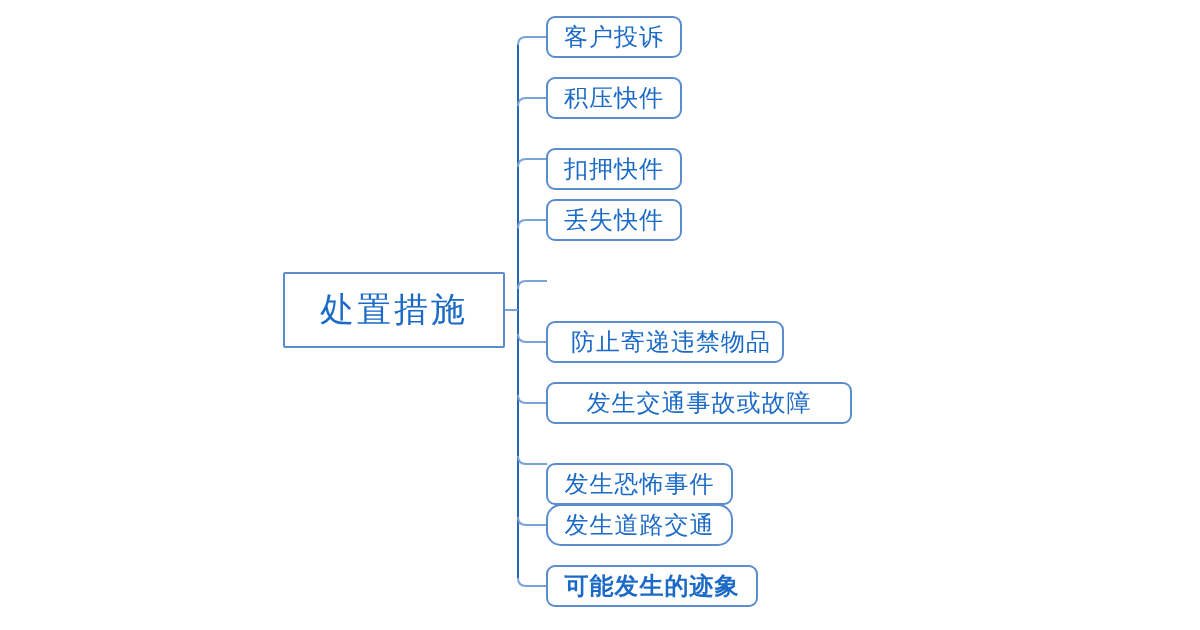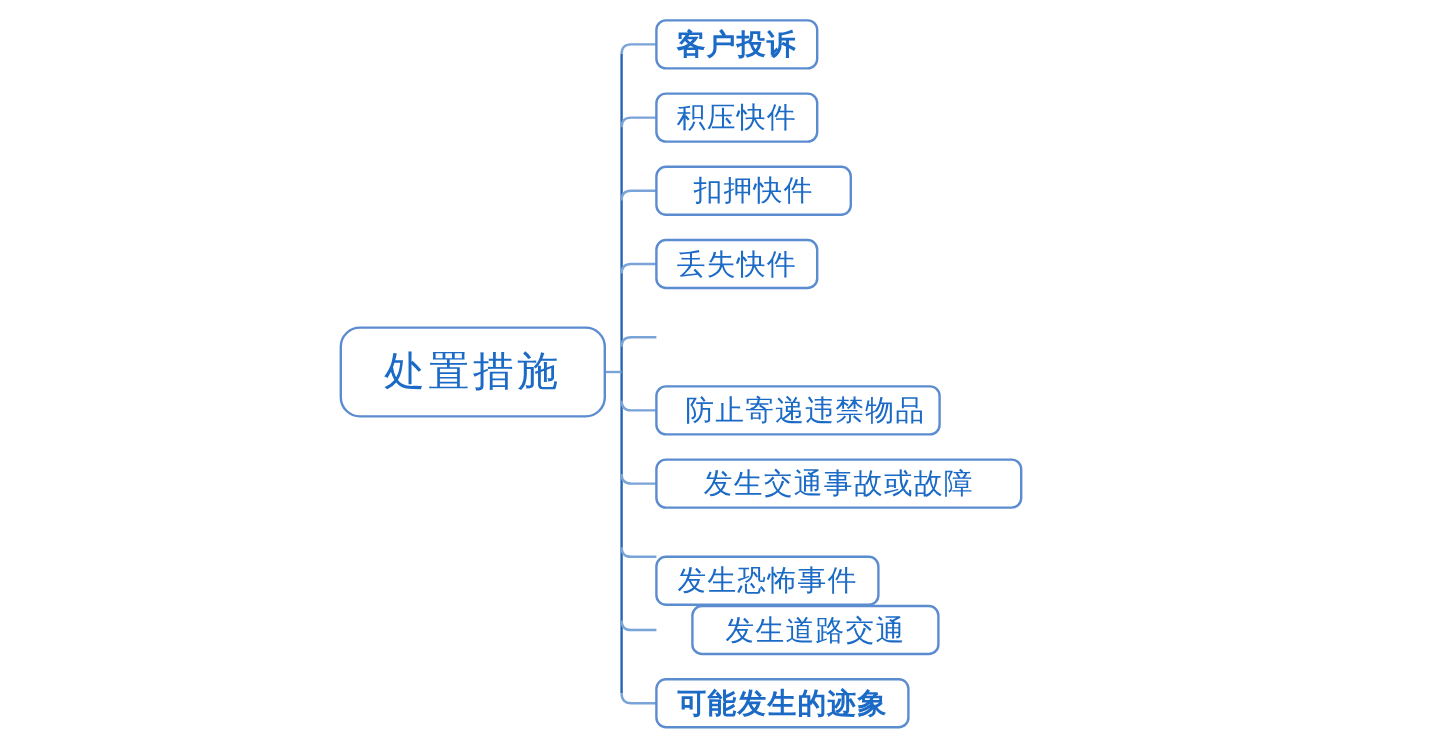--- a/index.html
+++ b/index.html
@@ -38,39 +38,39 @@
     border:2px solid var(--border);
     color:var(--text);
     display:flex;
     align-items:center;
     justify-content:center;
     white-space:nowrap;
     cursor:default;
   }
   .root-node{
     left:283px;top:272px;width:222px;height:76px;
-    border-radius:17px;
+    border-radius:2px;
     font-size:34px;
     letter-spacing:3px;
   }
   .child{
     height:42px;
     border-radius:9px;
     font-size:24px;
     letter-spacing:1px;
   }
-  .c0{left:546px;top:16px;width:136px;font-weight:bold;}
+  .c0{left:546px;top:16px;width:136px;}
   .c1{left:546px;top:77px;width:136px;}
-  .c2{left:546px;top:138px;width:164px;}
+  .c2{left:546px;top:148px;width:136px;}
   .c3{left:546px;top:199px;width:136px;}
   .c4{left:546px;top:260px;width:136px;}
   .c5{left:546px;top:321px;width:238px;padding-left:12px;}
   .c6{left:546px;top:382px;width:306px;}
   .c7{left:546px;top:463px;width:187px;}
-  .c8{left:576px;top:504px;width:207px;}
+  .c8{left:546px;top:504px;width:187px;border-radius:15px;}
   .c9{left:546px;top:565px;width:212px;font-weight:bold;}
 </style>
 </head>
 <body>
 
 <div class="canvas">
 
   <svg class="connectors" viewBox="0 0 1200 630" aria-hidden="true">
     <path class="spine" d="M518 45 L518 578"></path>
     <path class="branch" d="M505 310 L518 310"></path>

